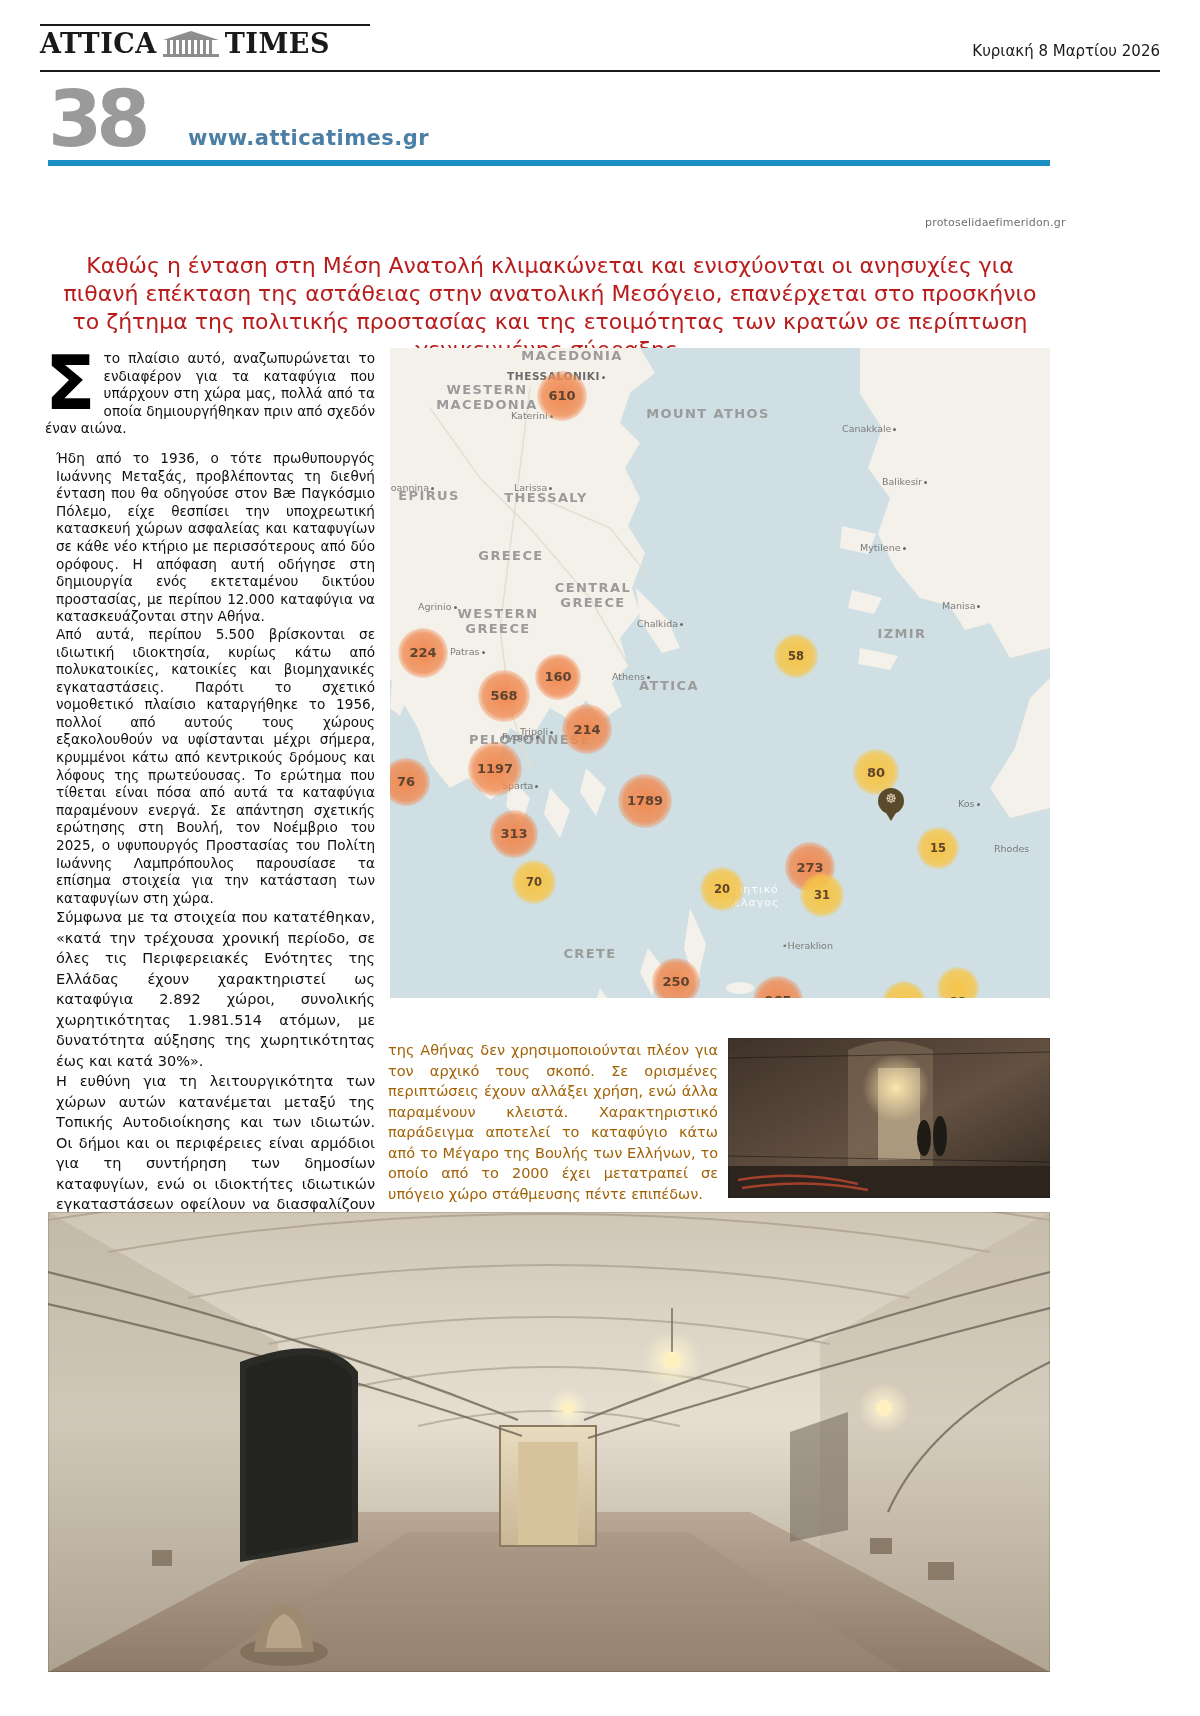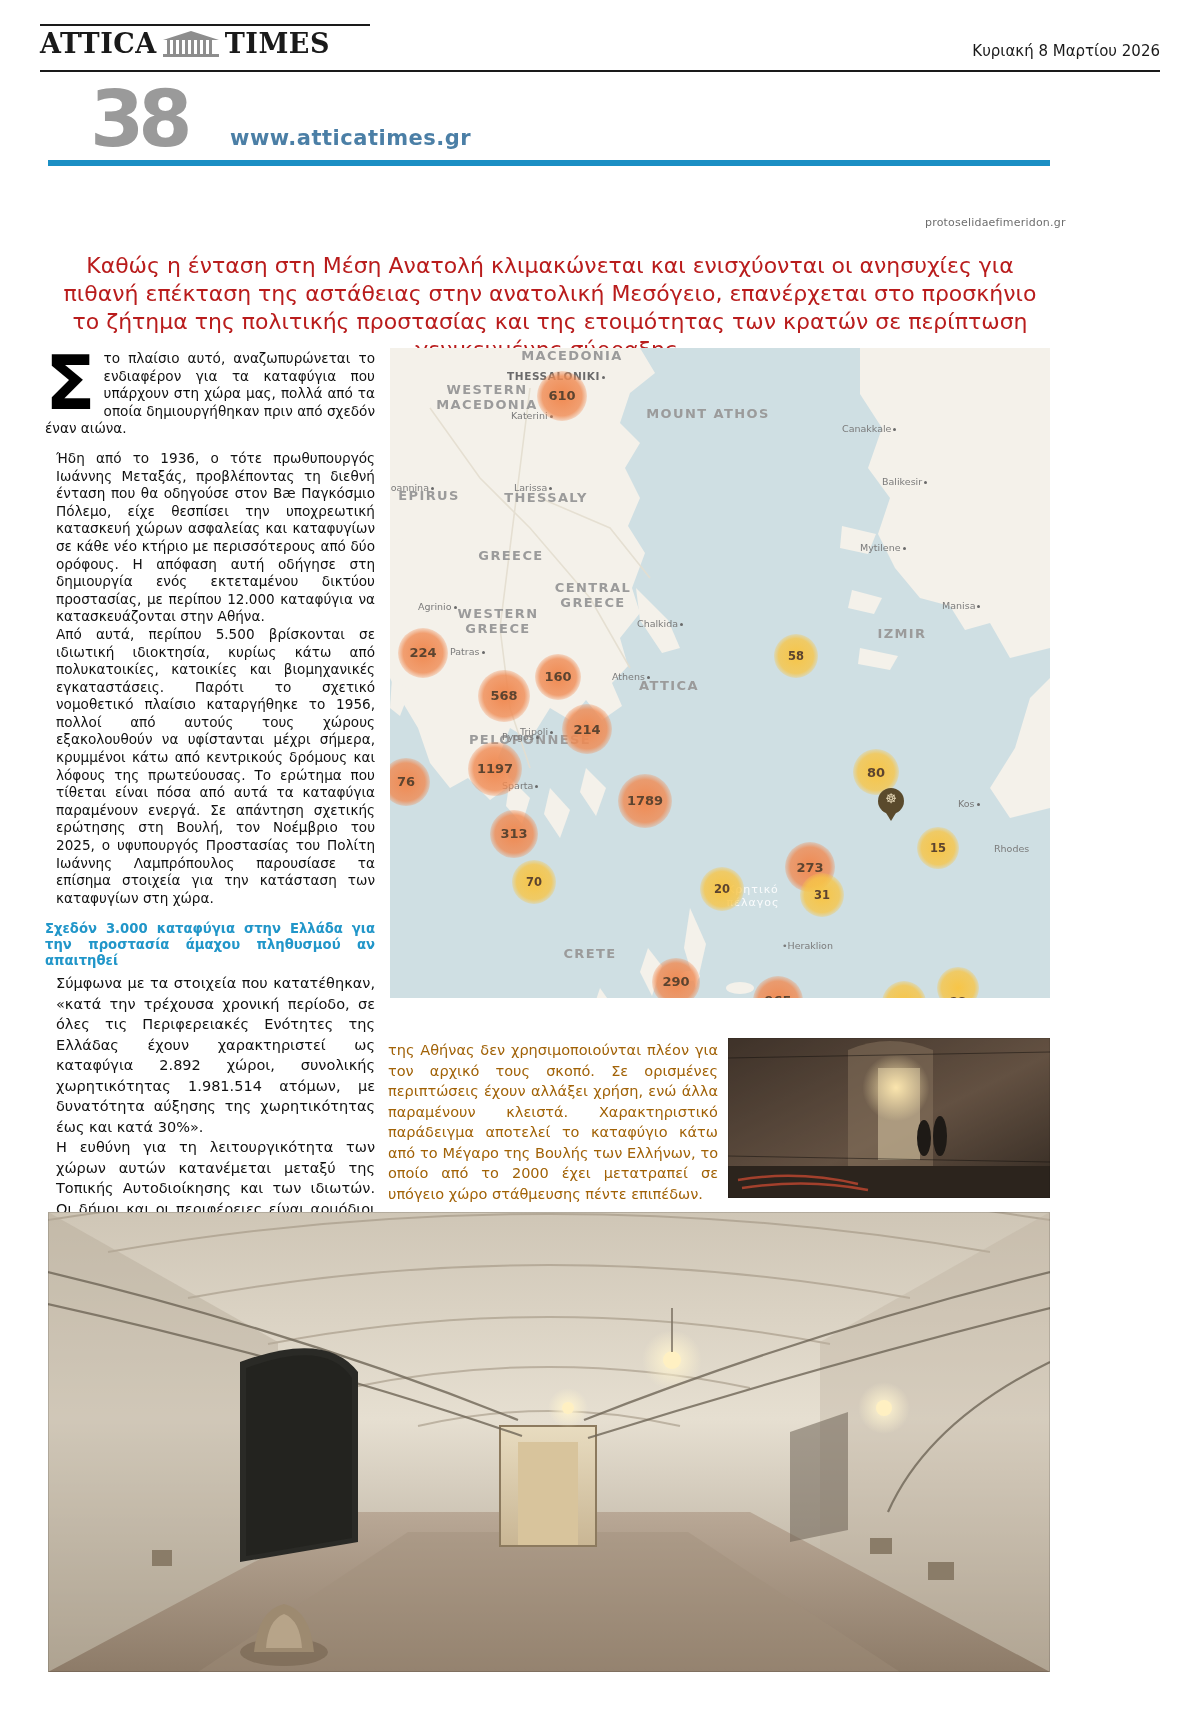--- a/index.html
+++ b/index.html
@@ -23,21 +23,21 @@
   .mast-temple .roof{position:absolute;left:0;top:0;width:0;height:0;
      border-left:28px solid transparent;border-right:28px solid transparent;border-bottom:9px solid #8d8d8d;}
   .mast-temple .cols{position:absolute;left:4px;top:9px;width:48px;height:14px;
      background:repeating-linear-gradient(90deg,#8d8d8d 0 3px,#ffffff 3px 6px);}
   .mast-temple .base{position:absolute;left:0;bottom:0;width:56px;height:3px;background:#8d8d8d;}
   .mast-overline{position:absolute;left:0;top:-6px;width:330px;height:2px;background:#1a1a1a;}
   .mast-date{position:absolute;right:0;top:12px;font-size:15px;color:#1a1a1a;margin-left:20px;}
   .mast-rule{position:absolute;left:40px;top:70px;width:1120px;height:1.5px;background:#1a1a1a;}
 
   
-  .pagenum-wrap{position:absolute;left:48px;top:80px;width:560px;height:78px;margin-left:42px;}
+  .pagenum-wrap{position:absolute;left:48px;top:80px;width:560px;height:78px;}
   .pagenum{
     font-family:"DejaVu Sans","Liberation Sans",sans-serif;
     font-weight:bold;font-size:78px;line-height:78px;color:#9a9a9a;
     letter-spacing:-6px;
   }
   .siteurl{position:absolute;left:140px;top:46px;
     font-weight:bold;font-size:21px;color:#4b7fa6;letter-spacing:.5px;}
   .blue-rule{position:absolute;left:48px;top:160px;width:1002px;height:6px;background:#1b8fc4;}
 
   
@@ -137,21 +137,20 @@
 
   <div class="lead">Καθώς η ένταση στη Μέση Ανατολή κλιμακώνεται και ενισχύονται οι ανησυχίες για πιθανή επέκταση της αστάθειας στην ανατολική Μεσόγειο, επανέρχεται στο προσκήνιο το ζήτημα της πολιτικής προστασίας και της ετοιμότητας των κρατών σε περίπτωση γενικευμένης σύρραξης.</div>
 
   <div class="col1">
     <div class="dropcap-block">
       <span class="dropcap">Σ</span>
       <span>το πλαίσιο αυτό, αναζωπυρώνεται το ενδιαφέρον για τα καταφύγια που υπάρχουν στη χώρα μας, πολλά από τα οποία δημιουργήθηκαν πριν από σχεδόν έναν αιώνα.</span>
     </div>
     <p style="margin-top:12px">Ήδη από το 1936, ο τότε πρωθυπουργός Ιωάννης Μεταξάς, προβλέποντας τη διεθνή ένταση που θα οδηγούσε στον Βæ Παγκόσμιο Πόλεμο, είχε θεσπίσει την υποχρεωτική κατασκευή χώρων ασφαλείας και καταφυγίων σε κάθε νέο κτήριο με περισσότερους από δύο ορόφους. Η απόφαση αυτή οδήγησε στη δημιουργία ενός εκτεταμένου δικτύου προστασίας, με περίπου 12.000 καταφύγια να κατασκευάζονται στην Αθήνα.</p>
     <p>Από αυτά, περίπου 5.500 βρίσκονται σε ιδιωτική ιδιοκτησία, κυρίως κάτω από πολυκατοικίες, κατοικίες και βιομηχανικές εγκαταστάσεις. Παρότι το σχετικό νομοθετικό πλαίσιο καταργήθηκε το 1956, πολλοί από αυτούς τους χώρους εξακολουθούν να υφίστανται μέχρι σήμερα, κρυμμένοι κάτω από κεντρικούς δρόμους και λόφους της πρωτεύουσας. Το ερώτημα που τίθεται είναι πόσα από αυτά τα καταφύγια παραμένουν ενεργά. Σε απάντηση σχετικής ερώτησης στη Βουλή, τον Νοέμβριο του 2025, ο υφυπουργός Προστασίας του Πολίτη Ιωάννης Λαμπρόπουλος παρουσίασε τα επίσημα στοιχεία για την κατάσταση των καταφυγίων στη χώρα.</p>
-    <div class="sub-blue">Σχεδόν 3.000 καταφύγια στην Ελλάδα για την προστασία άμαχου πληθυσμού αν απαιτηθεί</div>
     <p style="font-size:14.5px;line-height:20.5px">Σύμφωνα με τα στοιχεία που κατατέθηκαν, «κατά την τρέχουσα χρονική περίοδο, σε όλες τις Περιφερειακές Ενότητες της Ελλάδας έχουν χαρακτηριστεί ως καταφύγια 2.892 χώροι, συνολικής χωρητικότητας 1.981.514 ατόμων, με δυνατότητα αύξησης της χωρητικότητας έως και κατά 30%».</p>
     <p style="font-size:14.5px;line-height:20.5px">Η ευθύνη για τη λειτουργικότητα των χώρων αυτών κατανέμεται μεταξύ της Τοπικής Αυτοδιοίκησης και των ιδιωτών. Οι δήμοι και οι περιφέρειες είναι αρμόδιοι για τη συντήρηση των δημοσίων καταφυγίων, ενώ οι ιδιοκτήτες ιδιωτικών εγκαταστάσεων οφείλουν να διασφαλίζουν ότι οι χώροι μπορούν να τεθούν σε επιχειρησιακή λειτουργία μέσα σε διάστημα 24 ωρών, εφόσον απαιτηθεί.</p>
     <p style="font-size:14.5px;line-height:20.5px">Ωστόσο, αρκετά από τα ιστορικά καταφύγια</p>
   </div>
 
   <div class="col2">της Αθήνας δεν χρησιμοποιούνται πλέον για τον αρχικό τους σκοπό. Σε ορισμένες περιπτώσεις έχουν αλλάξει χρήση, ενώ άλλα παραμένουν κλειστά. Χαρακτηριστικό παράδειγμα αποτελεί το καταφύγιο κάτω από το Μέγαρο της Βουλής των Ελλήνων, το οποίο από το 2000 έχει μετατραπεί σε υπόγειο χώρο στάθμευσης πέντε επιπέδων.</div>
 
   <div class="map">
 
     <svg width="660" height="650" viewBox="0 0 660 650" style="position:absolute;left:0;top:0">
@@ -295,21 +294,21 @@
         <div class="bubble sm" style="left: 310px; top: 518.7px; width: 44px; height: 44px; background: radial-gradient(circle, rgb(247, 197, 71) 0%, rgba(247, 197, 71, 0.8) 56%, rgba(247, 197, 71, 0) 78%);">
           <span>20</span>
         </div>
         <div class="bubble sm" style="left: 410px; top: 525.2px; width: 44px; height: 44px; background: radial-gradient(circle, rgb(247, 197, 71) 0%, rgba(247, 197, 71, 0.8) 56%, rgba(247, 197, 71, 0) 78%);">
           <span>31</span>
         </div>
         <div class="bubble sm" style="left: 547px; top: 619px; width: 42px; height: 42px; background: radial-gradient(circle, rgb(247, 197, 71) 0%, rgba(247, 197, 71, 0.8) 56%, rgba(247, 197, 71, 0) 78%); align-items: flex-end;">
           <span>28</span>
         </div>
         <div class="bubble" style="left: 262px; top: 609.7px; width: 48px; height: 48px; background: radial-gradient(circle, rgb(240, 138, 82) 0%, rgba(240, 138, 82, 0.8) 56%, rgba(240, 138, 82, 0) 78%);">
-          <span>290</span>
+          <span>250</span>
         </div>
         <div class="bubble" style="left: 363px; top: 627.9px; width: 50px; height: 50px; background: radial-gradient(circle, rgb(240, 138, 82) 0%, rgba(240, 138, 82, 0.8) 56%, rgba(240, 138, 82, 0) 78%);">
           <span>965</span>
         </div>
         <div class="bubble sm" style="left: 492px; top: 633.1px; width: 44px; height: 44px; background: radial-gradient(circle, rgb(247, 197, 71) 0%, rgba(247, 197, 71, 0.8) 56%, rgba(247, 197, 71, 0) 78%);">
           <span>151</span>
         </div>
       </div>
 
     <div class="pin" style="left:488px;top:440px">

